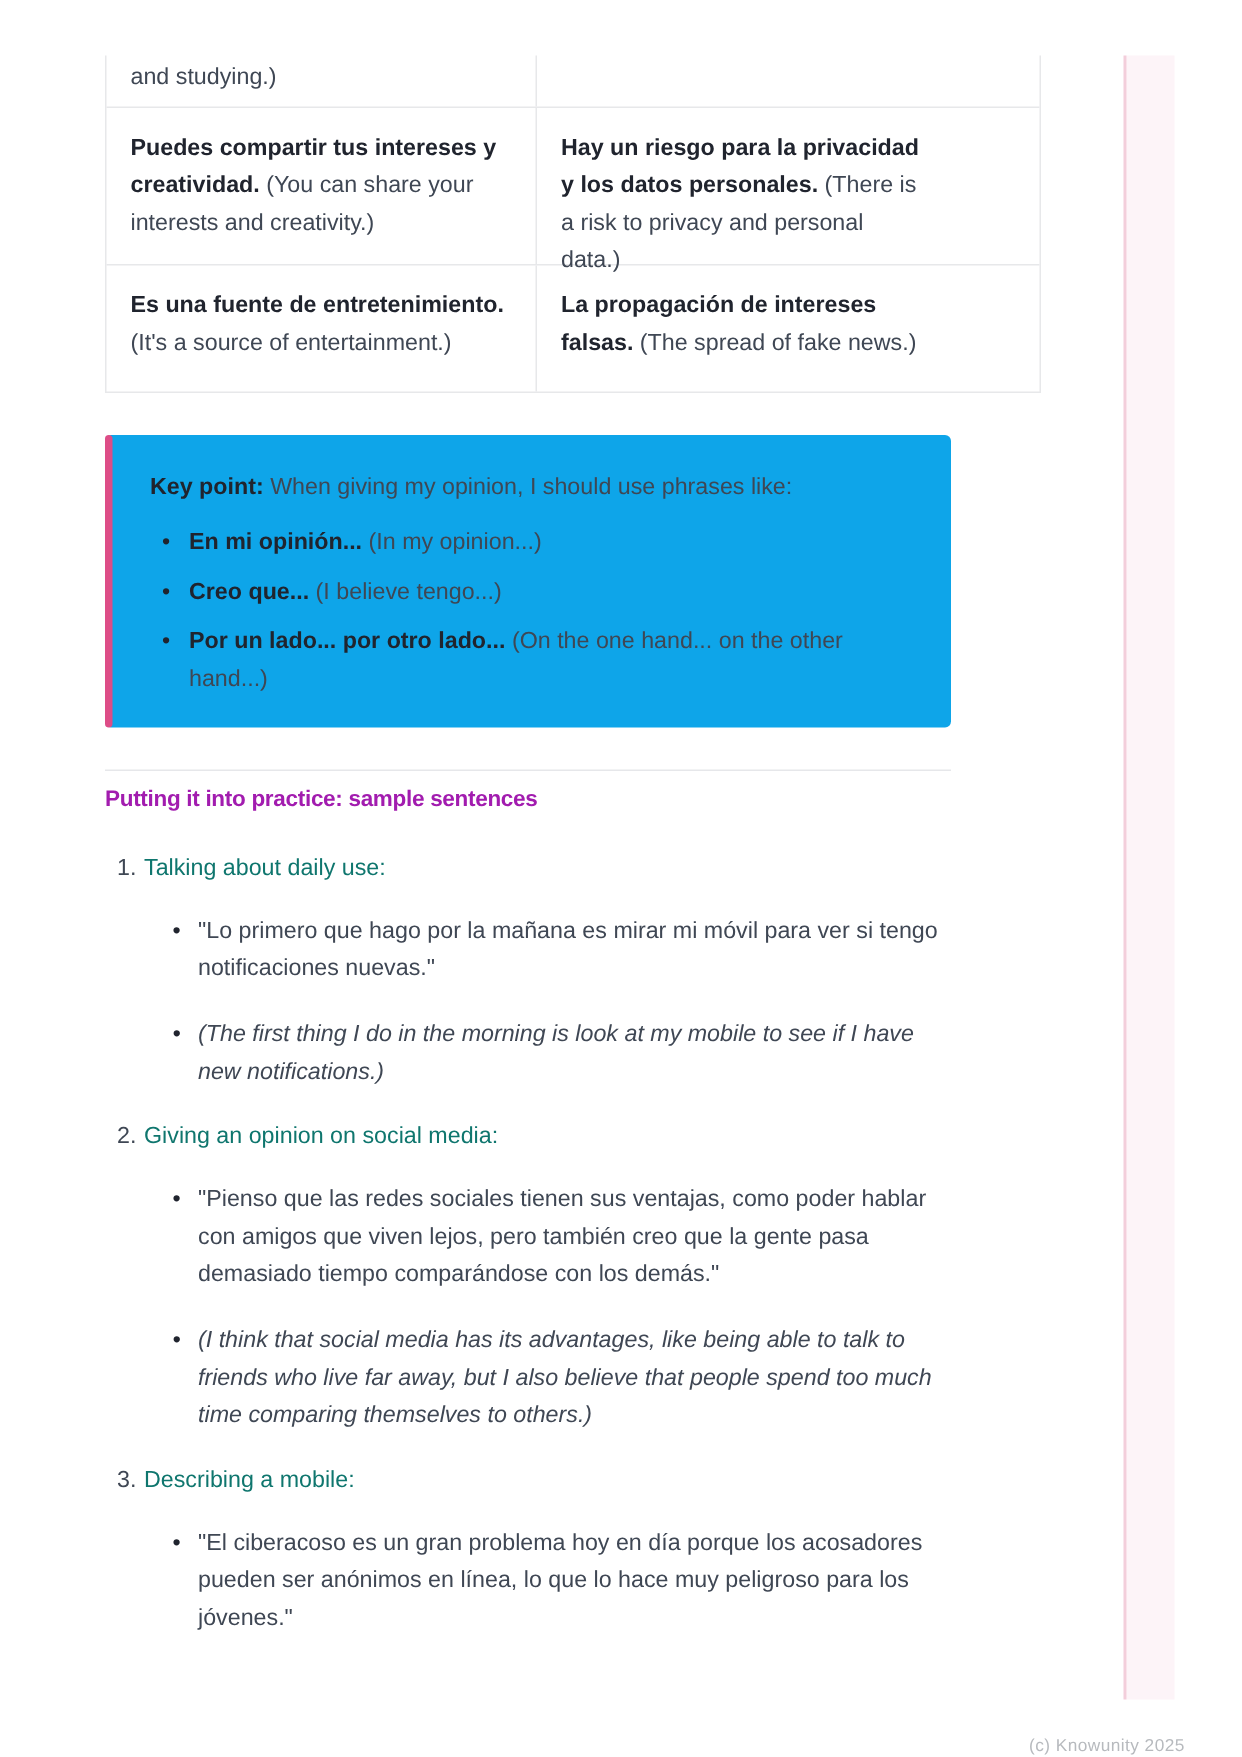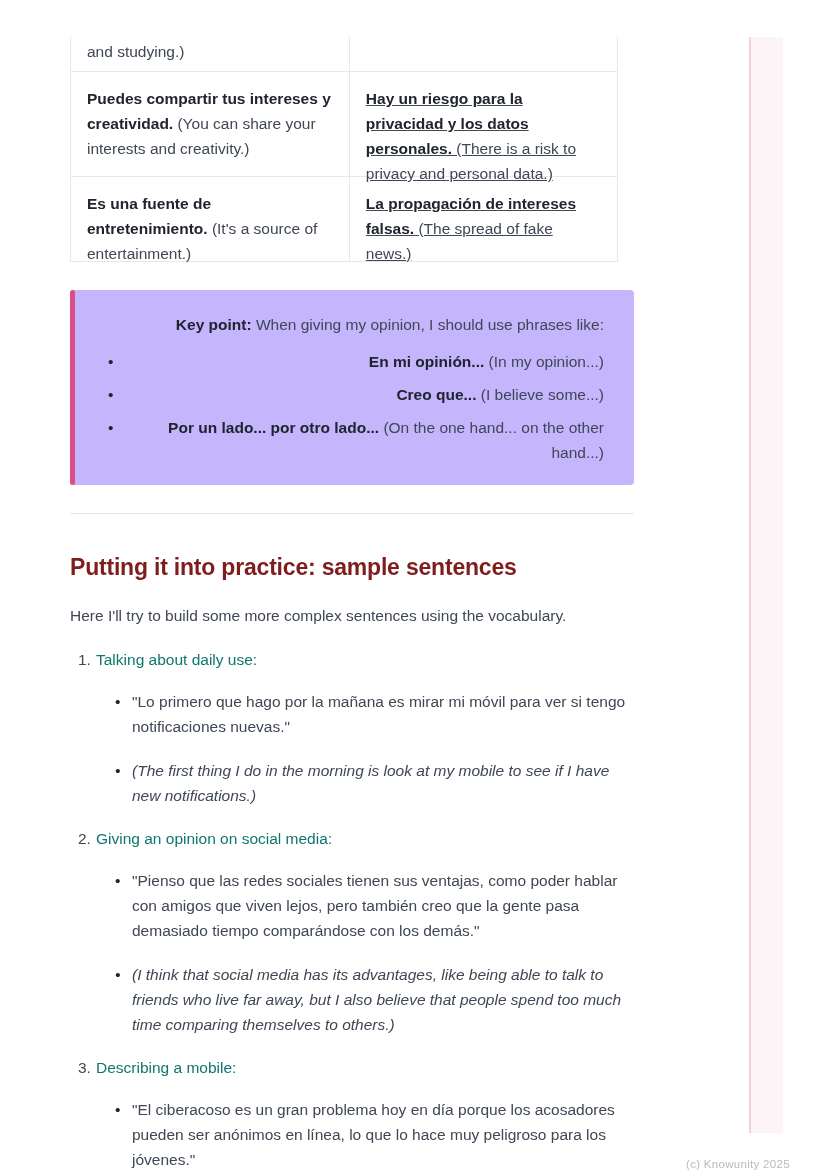--- a/index.html
+++ b/index.html
@@ -7,49 +7,49 @@
   body {
     position:relative;
     background:#ffffff;
     font-family:"Liberation Sans", sans-serif;
     color:#3f4754;
     overflow:hidden;
   }
   .doc { position:absolute; left:70px; top:37px; width:564px; font-size:15.5px; line-height:25px; }
 
   
-  .vtable { width:548px; border:1px solid #e7e8ea; border-top:none; background:#fff; }
+  .vtable { width:624px; border:1px solid #e7e8ea; border-top:none; background:#fff; }
   .vrow { display:flex; }
   .vrow + .vrow { border-top:1px solid #e7e8ea; }
   .vrow-1 { height:34px; }
   .vrow-2 { height:105px; }
   .vrow-3 { height:85px; }
   .vcell { width:286px; padding:14px 16px 0 16px; }
-  .vcell + .vcell { width:276px; border-left:1px solid #e7e8ea;text-decoration:underline; }
+  .vcell + .vcell { width:276px; border-left:1px solid #e7e8ea; }
   .vrow-1 .vcell { padding-top:2px; }
   .b { font-weight:700; color:#20242e; }
 
   
   .callout {
-    position:relative; margin-top:28px; background:#c4b5fd;
-    border-radius:4px; padding:22px 30px 20px 30px; min-height:191px;text-align:right;
+    position:relative; margin-top:28px; background:#0ea5e9;
+    border-radius:4px; padding:22px 30px 20px 30px; min-height:191px;
   }
   .callout-bar {
     position:absolute; left:0; top:0; bottom:0; width:5px;
     background:#dd4d87; border-radius:3px;
   }
   .callout ul { list-style:none; margin-top:12px; }
   .callout li { position:relative; padding-left:26px; margin-top:8px; }
   .callout li::before { content:"\2022"; position:absolute; left:8px; color:#20242e; }
 
   
   .divider { margin-top:28px; border-top:1px solid #e6e7ea; height:0; }
   .section-heading {
-    margin-top:39px; font-size:23px; line-height:28px;
-    font-weight:700; color:#7f1d1d; letter-spacing:-0.2px;
+    margin-top:5px; font-size:15px; line-height:28px;
+    font-weight:700; color:#a21caf; letter-spacing:-0.2px;
   }
   .intro { margin-top:22px; }
 
   ol.num-list { list-style:none; margin-top:19px; }
   ol.num-list > li + li { margin-top:18px; }
   .num-head { position:relative; padding-left:26px; }
   .num { position:absolute; left:8px; font-weight:400; color:#3f4754; }
   .num-title { font-weight:400; color:#0f766e; }
   ul.sub { list-style:none; margin-top:17px; }
   ul.sub li { position:relative; padding-left:62px; }
@@ -80,30 +80,29 @@
       <div class="vcell"><span class="b">Es una fuente de entretenimiento.</span><span> (It's a source of entertainment.)</span></div>
       <div class="vcell"><span class="b">La propagación de intereses falsas.</span><span> (The spread of fake news.)</span></div>
     </div>
   </div>
 
   <div class="callout">
     <div class="callout-bar"></div>
     <p><span class="b">Key point:</span><span> When giving my opinion, I should use phrases like:</span></p>
     <ul>
       <li><span class="b">En mi opinión...</span><span> (In my opinion...)</span></li>
-      <li><span class="b">Creo que...</span><span> (I believe some...)</span></li>
+      <li><span class="b">Creo que...</span><span> (I believe tengo...)</span></li>
       <li><span class="b">Por un lado... por otro lado...</span><span> (On the one hand... on the other hand...)</span></li>
     </ul>
   </div>
 
   <div class="divider"></div>
 
   <h2 class="section-heading">Putting it into practice: sample sentences</h2>
 
-  <p class="intro">Here I'll try to build some more complex sentences using the vocabulary.</p>
 
   <ol class="num-list">
     <li>
       <div class="num-head"><span class="num">1.</span><span class="num-title">Talking about daily use:</span></div>
       <ul class="sub">
         <li>"Lo primero que hago por la mañana es mirar mi móvil para ver si tengo notificaciones nuevas."</li>
         <li class="it">(The first thing I do in the morning is look at my mobile to see if I have new notifications.)</li>
       </ul>
     </li>
     <li>

